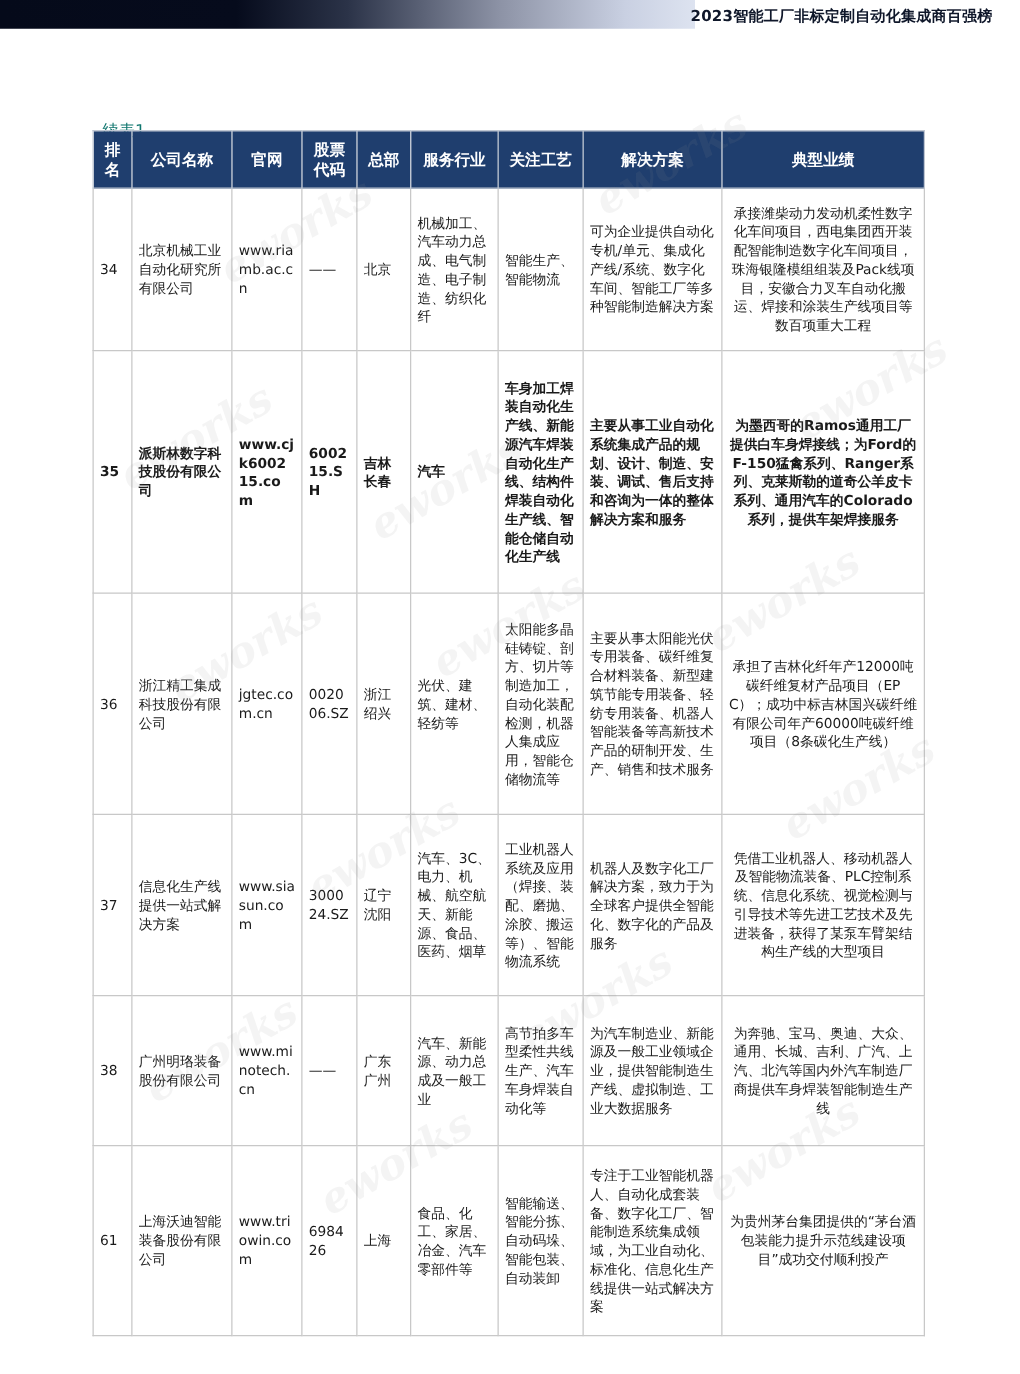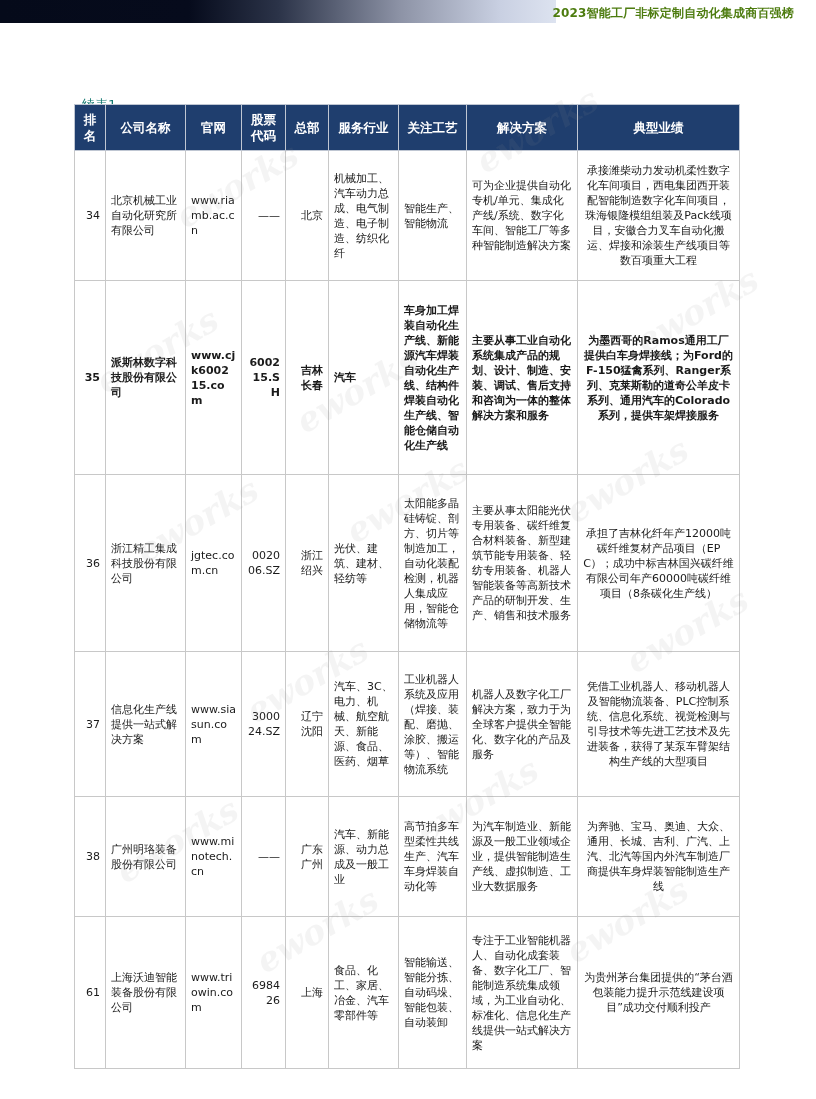--- a/index.html
+++ b/index.html
@@ -5,40 +5,40 @@
   html, body { margin: 0; padding: 0; }
   body {
     width: 816px; height: 1099px; background: #ffffff; position: relative; overflow: hidden;
     font-family: "DejaVu Sans", "Liberation Sans", sans-serif; color: #1a1a1a;
   }
   .top-band {
     position: absolute; left: 0; top: 0; width: 556px; height: 23px;
     background: linear-gradient(to right, #050a1a 0%, #060b1c 34%, #2b3348 50%, #8d93a6 72%, #c9d0e2 90%, #dde3f0 100%);
   }
   .doc-title {
-    position: absolute; right: 22px; top: 5px; font-size: 12px; font-weight: bold; color: #4d7c0f;
+    position: absolute; right: 22px; top: 5px; font-size: 12px; font-weight: bold; color: #0f172a;
     letter-spacing: 0.2px;
   }
   .caption {
     position: absolute; left: 82px; top: 96px; font-size: 13px; color: #0f766e;
   }
   table.main {
     position: absolute; left: 74px; top: 104px; border-collapse: collapse; table-layout: fixed;
     width: 665px;
   }
   table.main th, table.main td {
     border: 1px solid #c8c8c8; font-size: 11px; line-height: 15px; vertical-align: middle;
     padding: 4px 5px; word-break: break-all;
   }
   table.main th {
     background: #1f3e6e; color: #ffffff; font-weight: bold; text-align: center; font-size: 12.5px;
     line-height: 16px; height: 37px; border-color: #bfc6d2;
   }
   table.main td { color: #1a1a1a; }
-  td.c-rank, td.c-code, td.c-hq { text-align: right; }
+  td.c-rank, td.c-code, td.c-hq { text-align: left; }
   td.c-rank { font-size: 11.5px; }
   td.c-site { font-size: 11.5px; line-height: 15px; padding-left: 8px; }
   td.c-name { padding-left: 8px; }
   td.c-industry { padding-left: 7px; }
   td.c-craft { padding-left: 6px; }
   td.c-solution { padding-left: 7px; }
   td.c-result { padding-left: 7px; text-align: center; }
   .row-34 td { height: 121px; }
   .row-35 td { height: 185px; font-weight: bold; }
   .row-36 td { height: 168px; }

